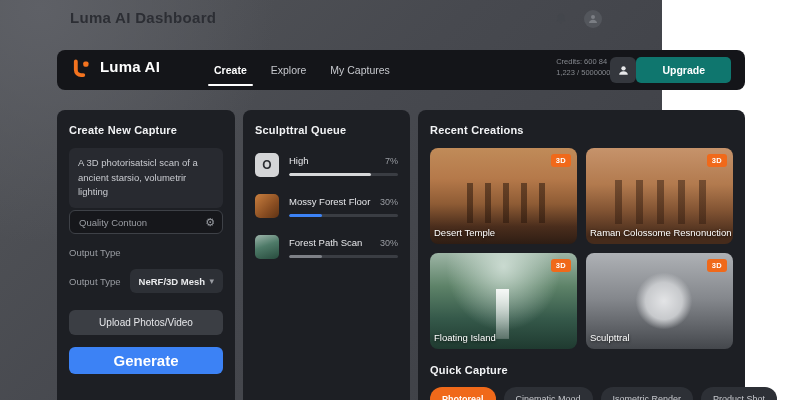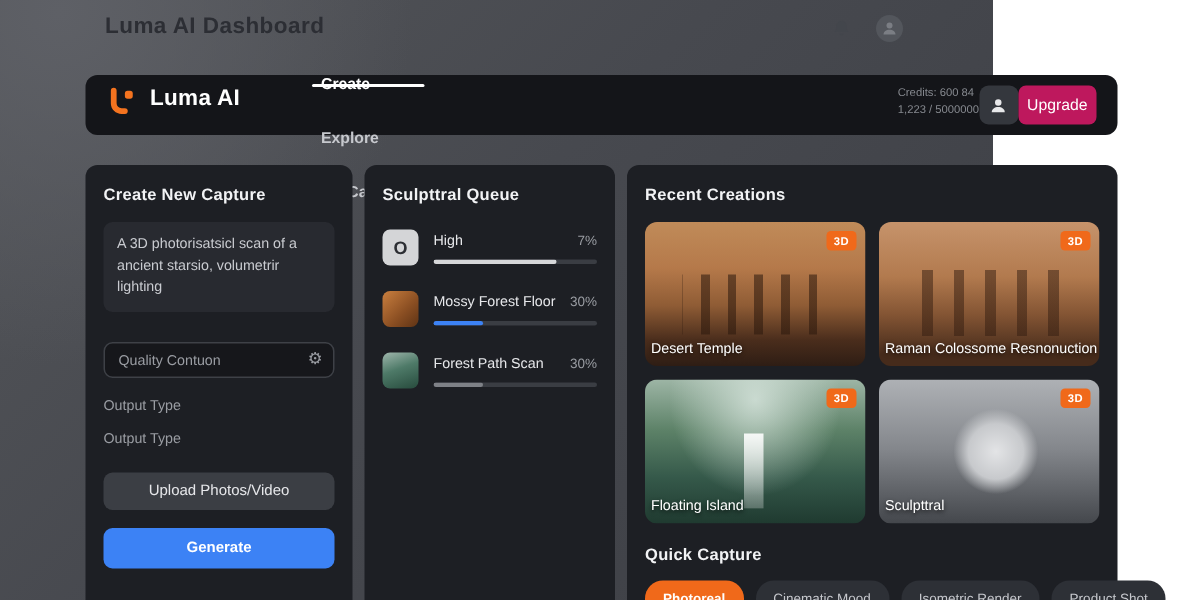--- a/index.html
+++ b/index.html
@@ -15,58 +15,58 @@
     color:#2c2e34; letter-spacing:.3px; }
   .top-icons { position:absolute; right:60px; top:10px; display:flex; gap:14px; align-items:center; }
   .top-icon { width:18px; height:18px; display:grid; place-items:center; border-radius:50%; }
   .top-icon svg { display:block; }
 
   
   .navbar { position:absolute; left:57px; top:50px; width:688px; height:40px;
     background:#141519; border-radius:8px; display:flex; align-items:center; padding:0 14px; }
   .brand { display:flex; align-items:flex-start; gap:8px; }
   .brand-name { font-size:15px; font-weight:700; color:#ffffff; letter-spacing:.2px; }
-  .nav-links { display:flex; gap:24px; margin-left:54px; height:40px; align-items:stretch;flex-direction:column; }
-  .nav-link { position:relative; font-size:10.5px; color:#c6c8cd; display:flex; align-items:center; cursor:pointer;font-weight:bold; }
+  .nav-links { display:flex; gap:24px; margin-left:54px; height:40px; align-items:stretch; }
+  .nav-link { position:relative; font-size:10.5px; color:#c6c8cd; display:flex; align-items:center; cursor:pointer; }
   .nav-link.active { color:#ffffff; font-weight:600; }
   .nav-link.active::after { content:""; position:absolute; left:-6px; right:-6px; bottom:4px;
     height:2px; background:#ffffff; border-radius:1px; }
   .nav-right { margin-left:auto; display:flex; align-items:flex-start; gap:0; }
   .credits { font-size:7.5px; line-height:1.45; color:#85888e; text-align:left; }
   .nav-avatar { width:26px; height:26px; border-radius:6px; background:#34373d; display:grid; place-items:center; cursor:pointer; }
-  .upgrade-btn { background:#be185d; color:#fff; border:none; border-radius:5px;
-    font-size:10.5px; font-weight:400; padding:7px 6px; cursor:pointer; }
+  .upgrade-btn { background:#0f766e; color:#fff; border:none; border-radius:5px;
+    font-size:10.5px; font-weight:700; padding:7px 26px; cursor:pointer; }
 
   
   .panel { position:absolute; top:110px; height:312px; background:#1d1f24; border-radius:8px; padding:14px 12px; }
   #panel-create { left:57px;  width:178px; }
   #panel-queue  { left:243px; width:167px; }
   #panel-recent { left:418px; width:327px; }
   .panel-title { font-size:11px; font-weight:700; color:#f2f3f5; letter-spacing:.2px; }
 
   
   .prompt-box { margin-top:12px; background:#282a30; border-radius:6px; padding:8px 9px;
     font-size:9.5px; line-height:1.55; color:#c9cbd0; min-height:44px; cursor:text; }
-  .quality-row { margin-top:20px; position:relative; }
+  .quality-row { margin-top:2px; position:relative; }
   .quality-input { width:100%; height:24px; background:#16171b; border:1px solid #3e4147;
     border-radius:6px; color:#cfd1d5; font-size:9.5px; padding:0 22px 0 9px; }
   .quality-input::placeholder { color:#9a9da3; }
   .gear-icon { position:absolute; right:8px; top:50%; transform:translateY(-50%);
     color:#9a9da3; font-size:11px; line-height:1; cursor:pointer; }
   .field-label { margin-top:13px; font-size:9.5px; color:#9a9da3; }
   .output-row { margin-top:11px; display:flex; align-items:center; gap:9px; }
   .output-row .row-label { font-size:9.5px; color:#9a9da3; white-space:nowrap; }
   .select { flex:1; height:24px; background:#2d3036; border-radius:6px; display:flex;
     align-items:center; justify-content:space-between; padding:0 9px; cursor:pointer; }
   .select-value { color:#e9eaec; font-size:9.5px; font-weight:600; }
   .chevron-down { color:#9a9da3; font-size:9px; }
   .upload-btn { margin-top:17px; width:100%; height:25px; background:#3b3e44; border:none;
     border-radius:6px; color:#e6e7ea; font-size:10px; cursor:pointer; }
   .generate-btn { margin-top:12px; width:100%; height:27px; background:#3c82f5; border:none;
-    border-radius:6px; color:#ffffff; font-size:10px; font-weight:700; cursor:pointer; }
+    border-radius:6px; color:#ffffff; font-size:15px; font-weight:700; cursor:pointer; }
 
   
   .q-item { display:flex; gap:10px; margin-top:17px; align-items:flex-start; }
   .q-item:first-of-type { margin-top:20px; }
   .q-thumb { width:24px; height:24px; border-radius:5px; flex:0 0 24px; display:grid; place-items:center; }
   .thumb-high   { background:#d4d5d7; color:#2c2e33; font-weight:700; font-size:12px; }
   .thumb-mossy  { background:linear-gradient(135deg,#c97f3f 0%,#8a4e22 60%,#5e3315 100%); }
   .thumb-forest { background:linear-gradient(160deg,#9fb6ac 0%,#4e7a68 45%,#274b3d 100%); }
   .q-body { flex:1; padding-top:2px; }
   .q-head { display:flex; justify-content:space-between; align-items:baseline; }
@@ -180,20 +180,24 @@
 
     <div class="quality-row">
       <input class="quality-input" type="text" placeholder="Quality Contuon" style="">
       <span class="gear-icon">⚙</span>
     </div>
 
     <div class="field-label">Output Type</div>
 
     <div class="output-row">
       <span class="row-label">Output Type</span>
+      <div class="select">
+        <span class="select-value">NeRF/3D Mesh</span>
+        <span class="chevron-down">▾</span>
+      </div>
     </div>
 
     <button class="upload-btn">Upload Photos/Video</button>
     <button class="generate-btn">Generate</button>
   </div>
 
   <div class="panel" id="panel-queue">
     <div class="panel-title">Sculpttral Queue</div>
 
     <div class="q-item">

